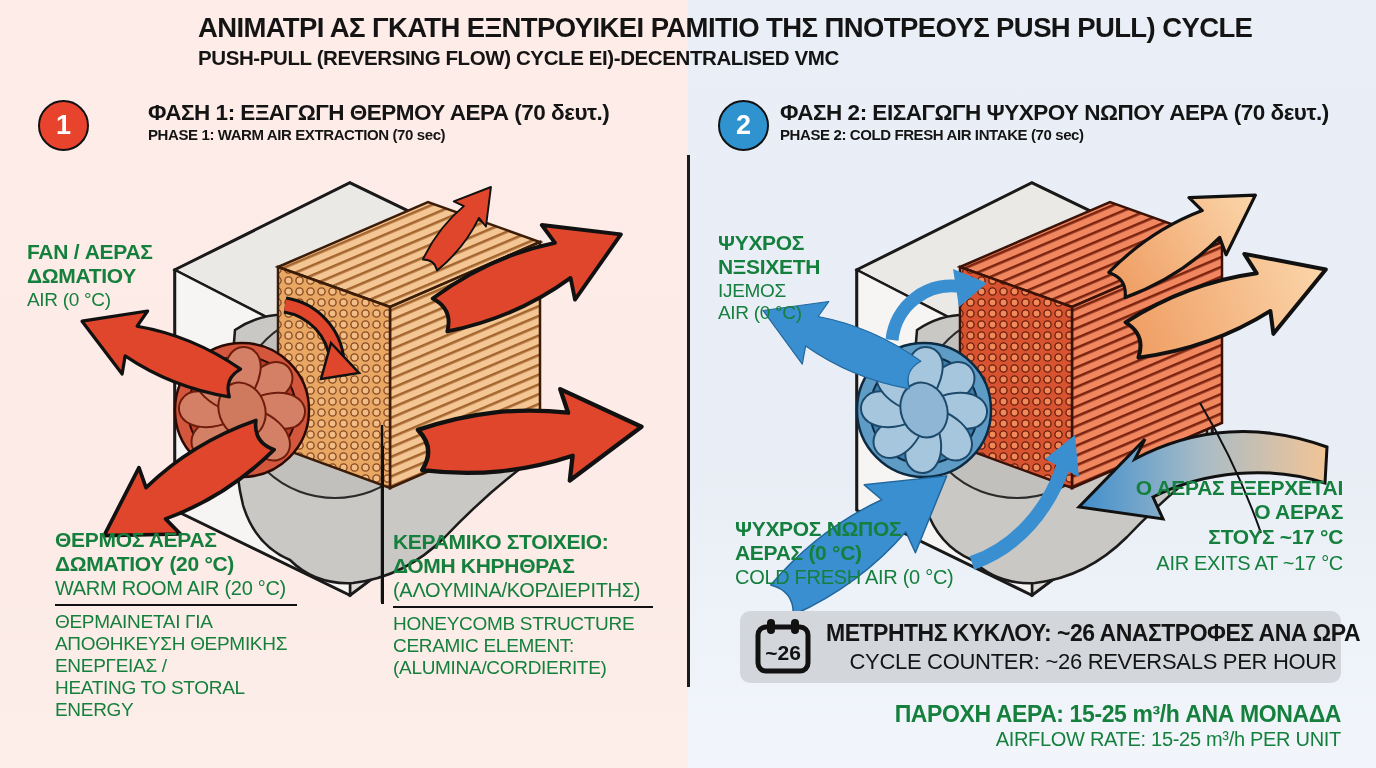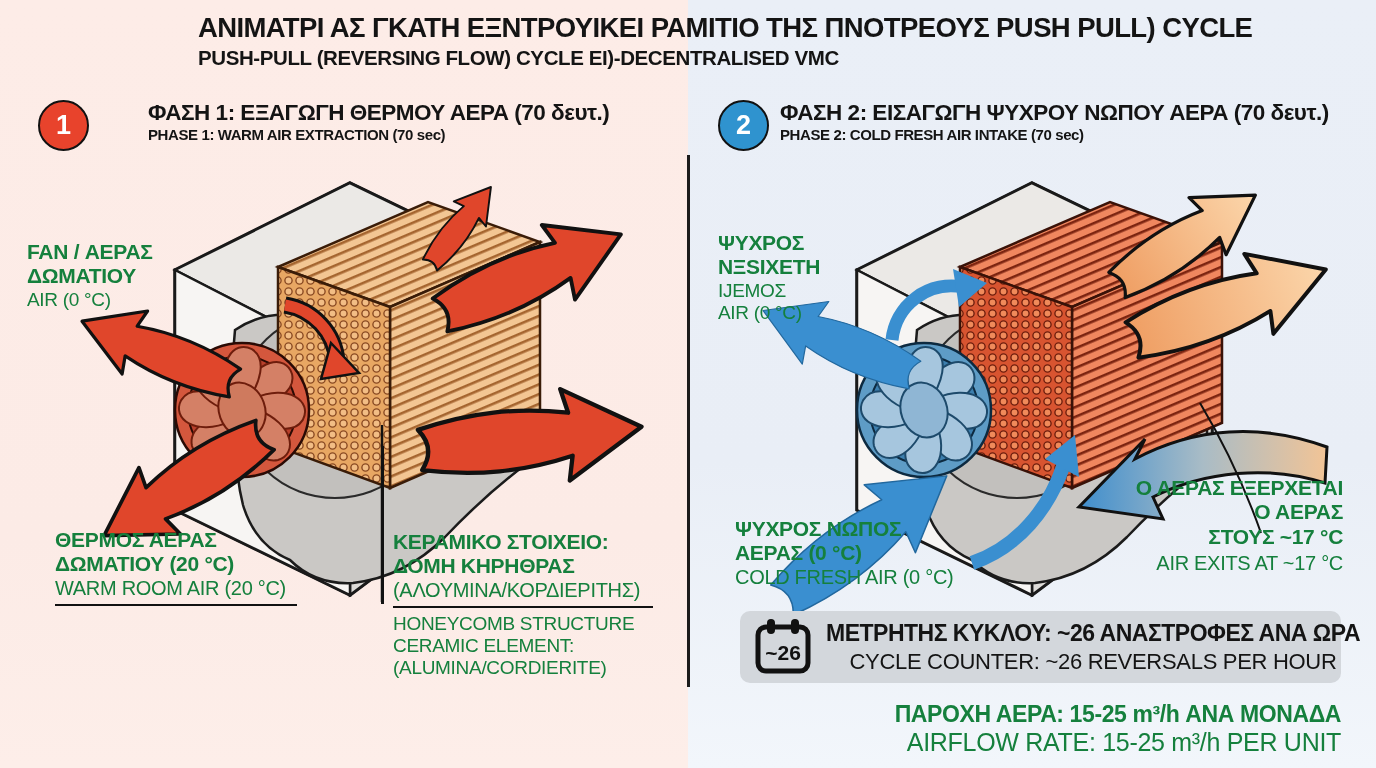--- a/index.html
+++ b/index.html
@@ -31,21 +31,21 @@
   #intake-label{left:718px;top:231px;}
   #cold-air-label{left:735px;top:517px;}
   #exit-label{right:33px;top:476px;text-align:right;}
   #counter-box{position:absolute;left:740px;top:611px;width:601px;height:72px;background:#d3d7dc;
                border-radius:10px;display:flex;align-items:center;padding:0 14px;box-sizing:border-box;text-align:center;}
   #counter-text{margin-left:14px;line-height:1.25;}
   #counter-el{font-size:23px;font-weight:bold;letter-spacing:-0.5px;white-space:nowrap;}
   #counter-en{font-size:22px;letter-spacing:-0.3px;white-space:nowrap;}
   #airflow-label{right:35px;top:701px;text-align:right;}
   #airflow-el{font-size:23px;font-weight:bold;letter-spacing:-0.4px;}
-  #airflow-en{font-size:25px;letter-spacing:-0.3px;text-align:right;}
+  #airflow-en{font-size:20px;letter-spacing:-0.3px;text-align:right;}
   svg{position:absolute;overflow:visible;}
 </style>
 </head>
 <body>
 
 <div class="half" id="bg-left"></div>
 <div class="half" id="bg-right"></div>
 <div id="divider"></div>
 
 <div class="abs" id="title-block">
@@ -204,20 +204,27 @@
   <div class="b t21">ΔΩΜΑΤΙΟΥ</div>
   <div class="t19">AIR (0 °C)</div>
 </div>
 
 <div class="lbl" id="warm-air-label">
   <div class="rule">
     <div class="b t21">ΘΕΡΜΟΣ ΑΕΡΑΣ</div>
     <div class="b t21">ΔΩΜΑΤΙΟΥ (20 °C)</div>
     <div class="t20">WARM ROOM AIR (20 °C)</div>
   </div>
+  <div class="t19">
+    <div>ΘΕΡΜΑΙΝΕΤΑΙ ΓΙΑ</div>
+    <div>ΑΠΟΘΗΚΕΥΣΗ ΘΕΡΜΙΚΗΣ</div>
+    <div>ΕΝΕΡΓΕΙΑΣ /</div>
+    <div>HEATING TO STORAL</div>
+    <div>ENERGY</div>
+  </div>
 </div>
 
 <div id="leader-left"></div>
 <div class="lbl" id="ceramic-label">
   <div class="rule">
     <div class="b t21">ΚΕΡΑΜΙΚΟ ΣΤΟΙΧΕΙΟ:</div>
     <div class="b t21">ΔΟΜΗ ΚΗΡΗΘΡΑΣ</div>
     <div class="t20">(ΑΛΟΥΜΙΝΑ/ΚΟΡΔΙΕΡΙΤΗΣ)</div>
   </div>
   <div class="t19">

